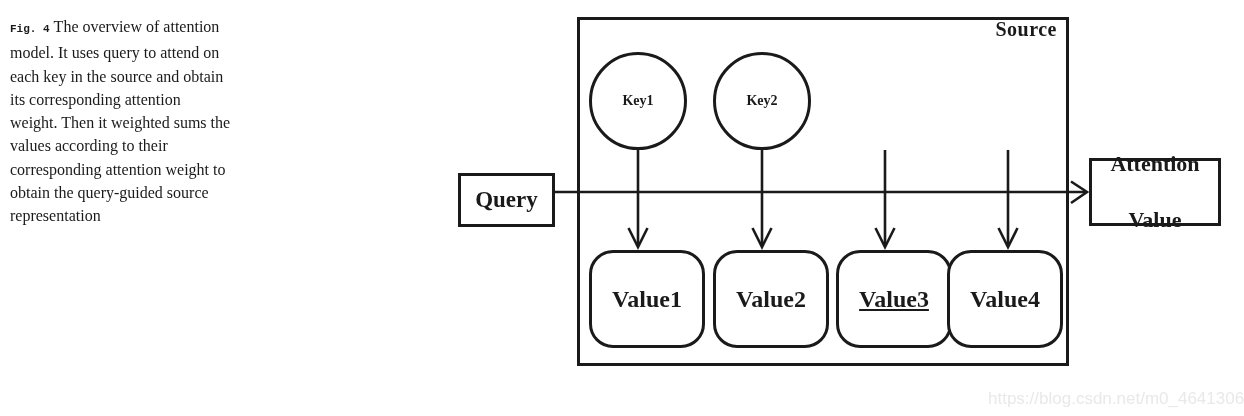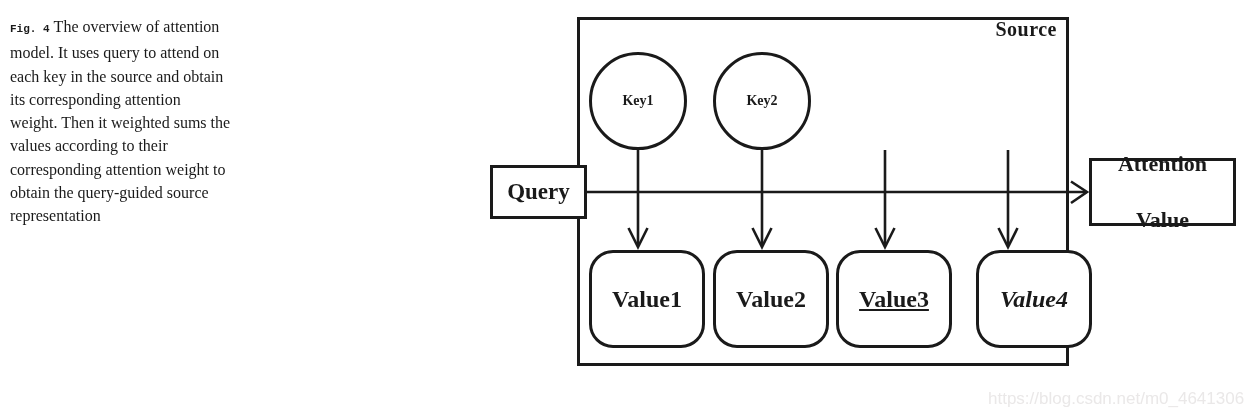--- a/index.html
+++ b/index.html
@@ -64,28 +64,27 @@
     font-size: 14px;
     top: 52px;
   }
   .value-node {
     width: 116px; height: 98px;
     border-radius: 24px;
     font-size: 24px;
     top: 250px;
   }
   .query-box {
-    left: 458px; top: 165px;
+    left: 458px; top: 173px;
     width: 97px; height: 54px;
     font-size: 23px;
-    margin-left: 32px;
   }
   .av-box {
     left: 1089px; top: 158px;
-    width: 147px; height: 68px;
+    width: 132px; height: 68px;
     font-size: 22px;
     flex-direction: column;
     line-height: 28px;
     gap: 28px;
   }
   .connectors {
     position: absolute;
     left: 0; top: 0;
     pointer-events: none;
   }
@@ -136,21 +135,21 @@
       <polyline points="998.5,228 1008,247 1017.5,228"></polyline>
     </g>
   </svg>
 
   <div class="node key-node" style="left:589px;">Key1</div>
   <div class="node key-node" style="left:713px;">Key2</div>
 
   <div class="node value-node" style="left:589px;">Value1</div>
   <div class="node value-node" style="left:713px;">Value2</div>
   <div class="node value-node" style="left:836px;text-decoration:underline;">Value3</div>
-  <div class="node value-node" style="left:976px;font-style:italic;">Value4</div>
+  <div class="node value-node" style="left:947px;">Value4</div>
 
   <div class="rectbox query-box">Query</div>
 
   <div class="rectbox av-box">
     <div>Attention</div>
     <div>Value</div>
   </div>
 
   <div class="watermark">https://blog.csdn.net/m0_46413065</div>
 

